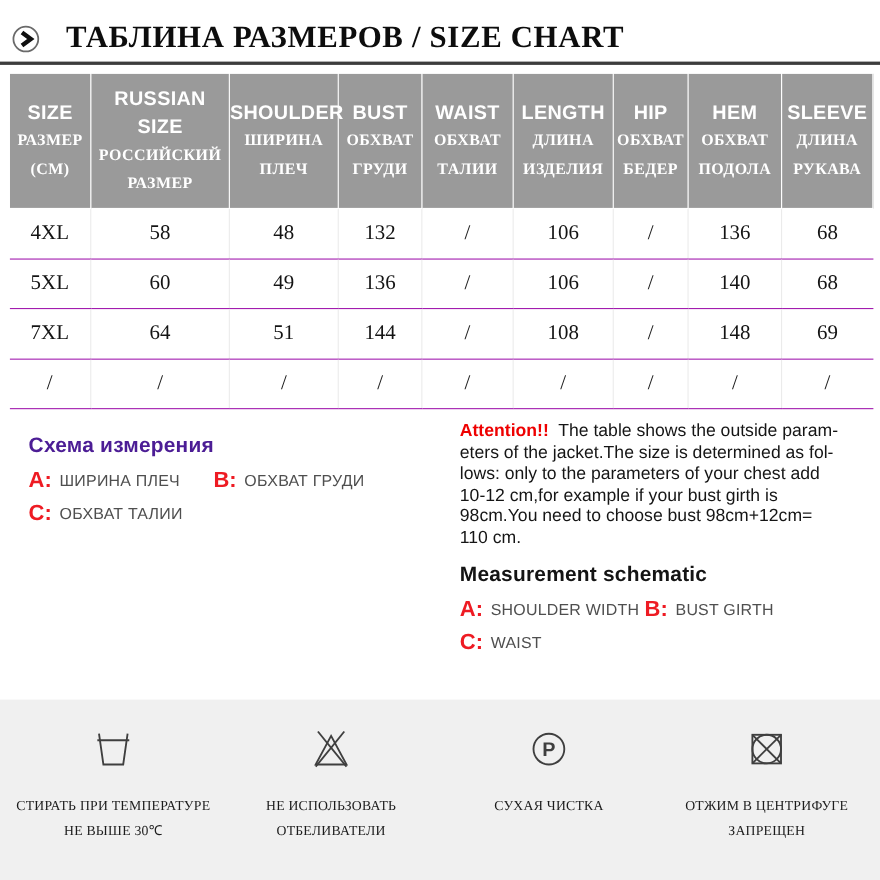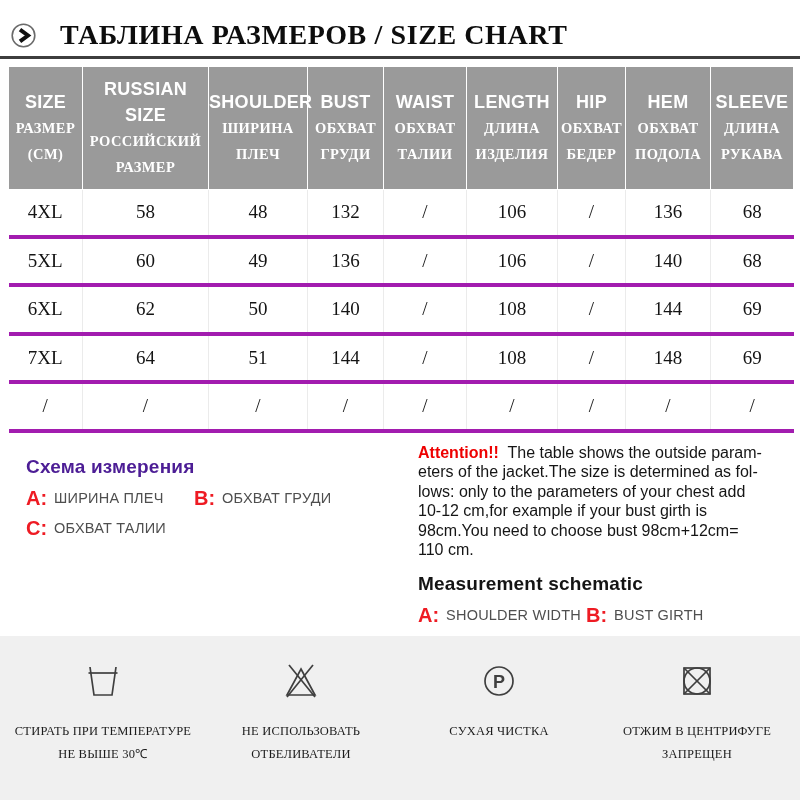--- a/index.html
+++ b/index.html
@@ -13,21 +13,21 @@
   .hdr-rule{border-top:3px solid #3d3d3d;margin-top:5px;}
 
   
   table.size{border-collapse:collapse;table-layout:fixed;width:785px;margin:7px 0 0 8px;}
   table.size thead th{background:#9a9a9a;border:1px solid #fff;padding:9px 0;vertical-align:middle;}
   .h-en{font-family:"Liberation Sans",sans-serif;font-weight:bold;font-size:18px;
         color:#fff;line-height:26px;letter-spacing:.3px;text-align:center;}
   .h-ru{font-family:"Liberation Serif",serif;font-weight:bold;font-size:14.5px;
         color:#fff;line-height:26px;letter-spacing:.4px;text-align:center;}
   table.size tbody td{height:42.5px;text-align:center;font-family:"Liberation Serif",serif;
-        font-size:19px;color:#141414;border-bottom:4px solid #a21caf;border-right:1px solid #ebebeb;}
+        font-size:19px;color:#141414;border-bottom:1px solid #a21caf;border-right:1px solid #ebebeb;}
   table.size tbody td:last-child{border-right:none;}
 
   
   .notes{display:flex;padding:10px 8px 0 26px;}
   .note-left{width:392px;padding-right:10px;box-sizing:border-box;}
   .note-right{width:366px;}
   .note-p{margin:0;font-size:16.5px;line-height:20.5px;color:#3c3c3c;}
   .note-right .note-p{font-size:16px;line-height:19.5px;color:#151515;}
   .note-label{color:#ee0000;font-weight:bold;}
   .note-text{white-space:pre-line;}
@@ -141,31 +141,20 @@
           <td>60</td>
           <td>49</td>
           <td>136</td>
           <td>/</td>
           <td>106</td>
           <td>/</td>
           <td>140</td>
           <td>68</td>
         </tr>
         <tr>
-          <td>6XL</td>
-          <td>62</td>
-          <td>50</td>
-          <td>140</td>
-          <td>/</td>
-          <td>108</td>
-          <td>/</td>
-          <td>144</td>
-          <td>69</td>
-        </tr>
-        <tr>
           <td>7XL</td>
           <td>64</td>
           <td>51</td>
           <td>144</td>
           <td>/</td>
           <td>108</td>
           <td>/</td>
           <td>148</td>
           <td>69</td>
         </tr>

